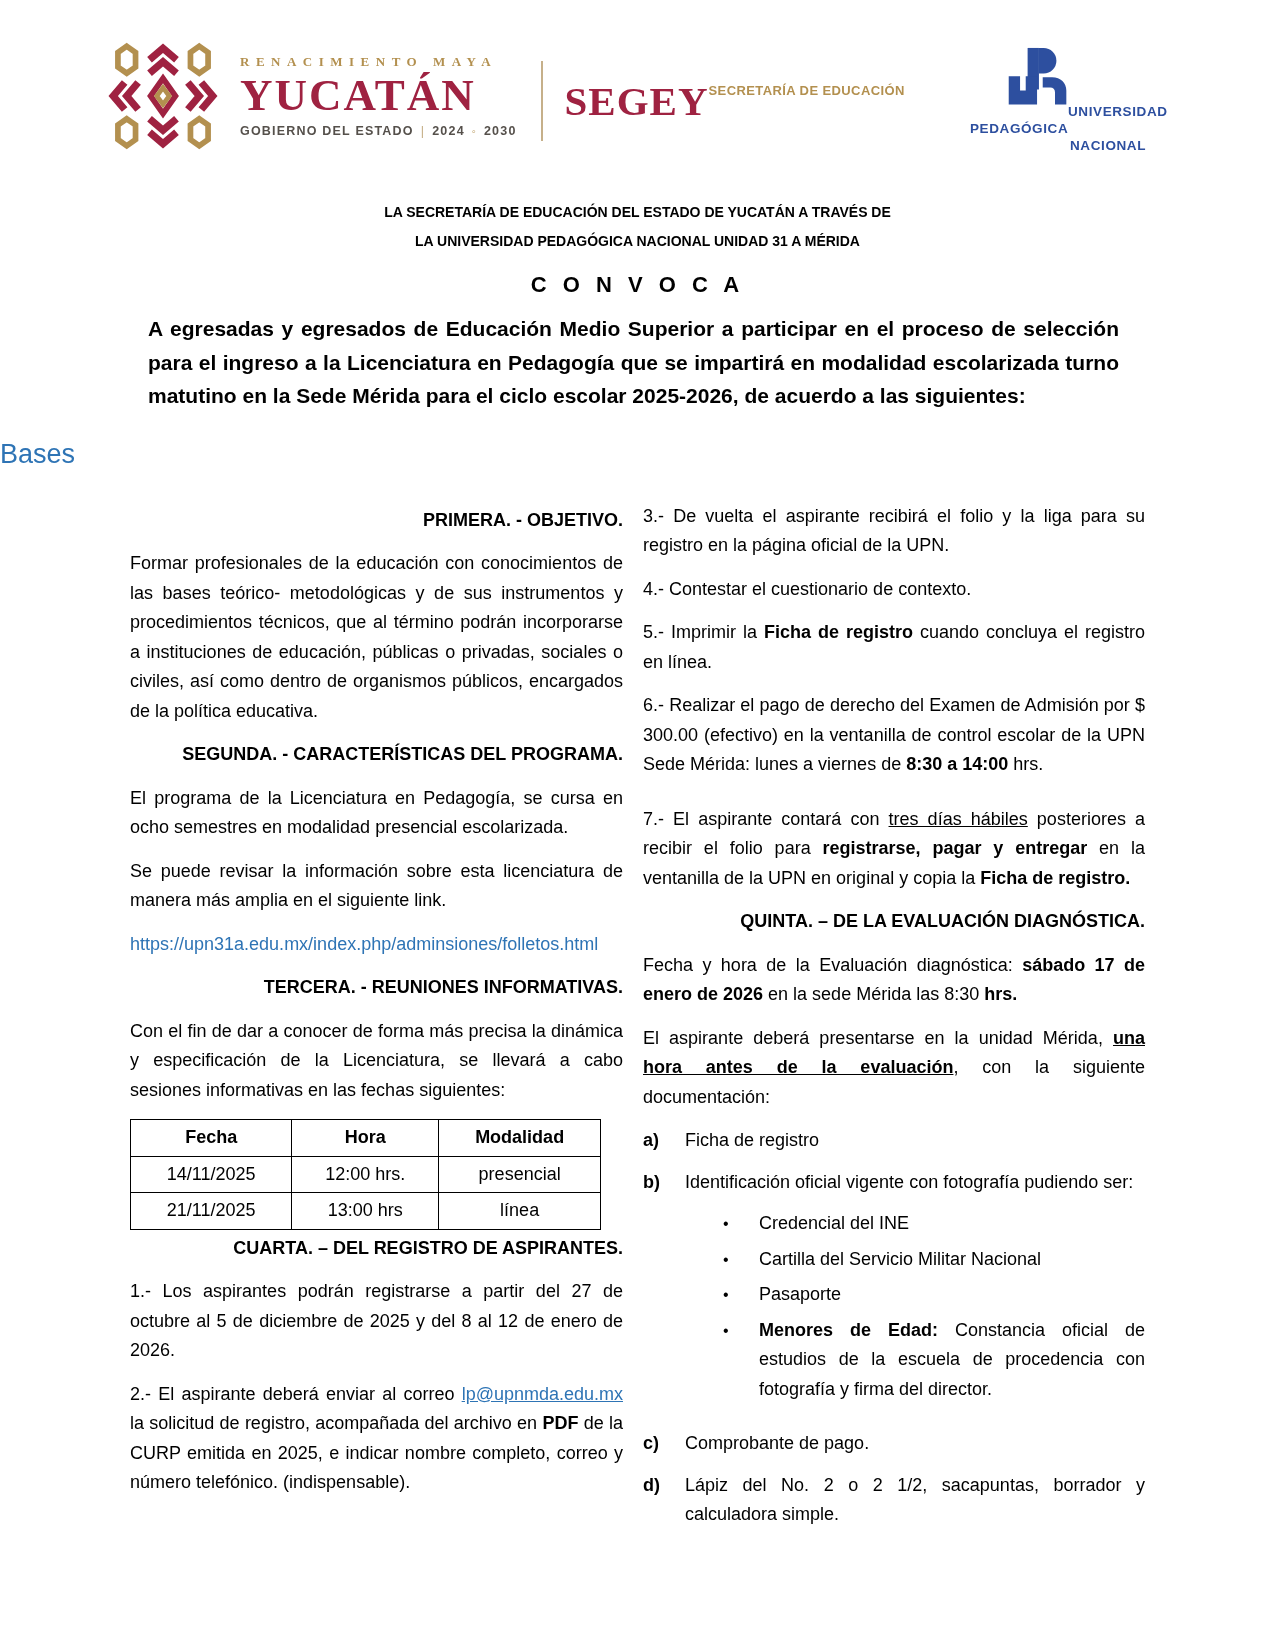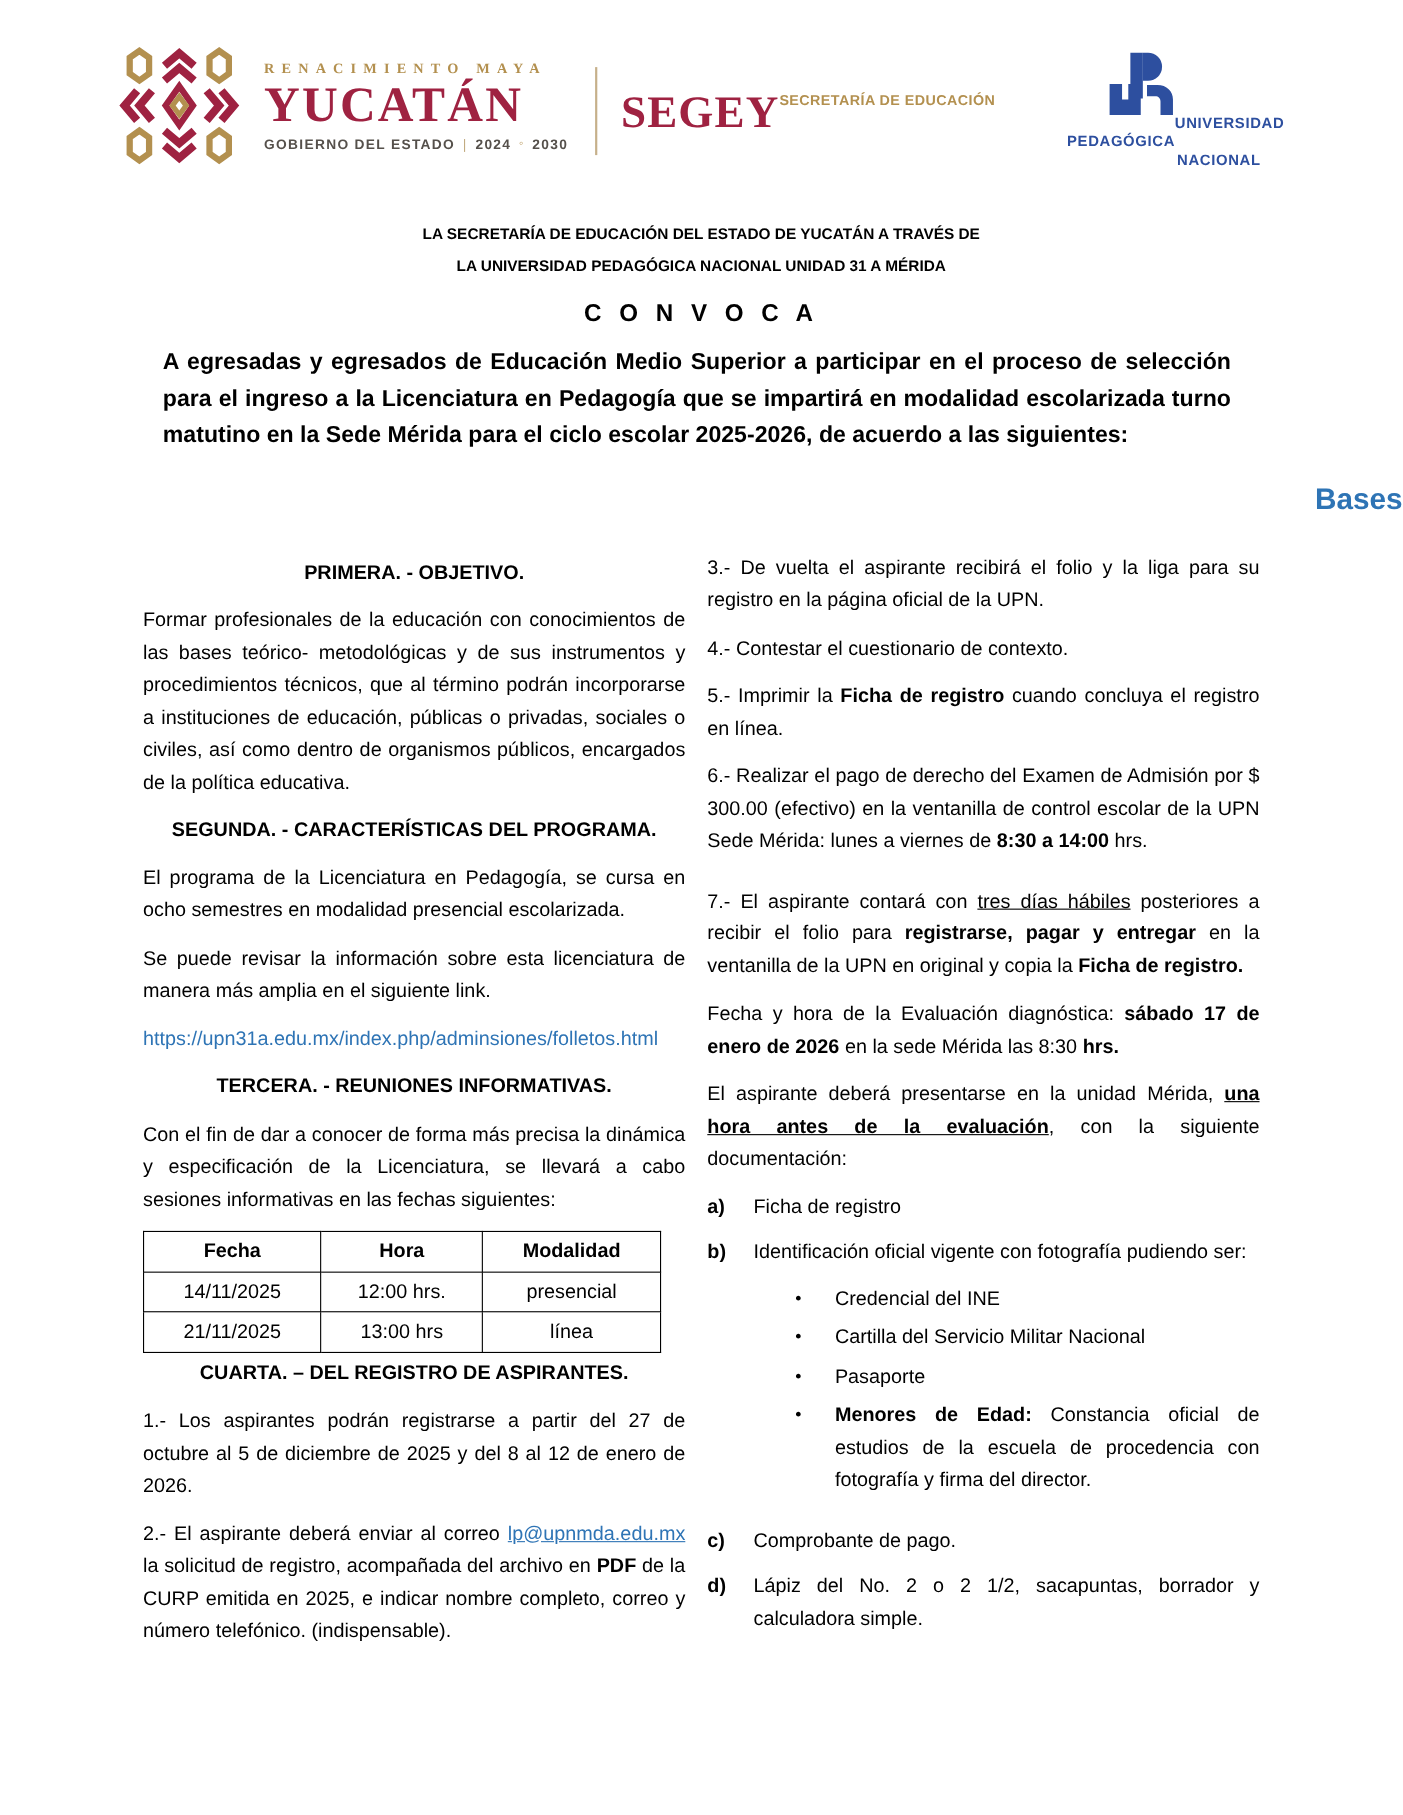--- a/index.html
+++ b/index.html
@@ -48,29 +48,29 @@
   .upn-w2{left:8px;top:75px;}
   .upn-w3{left:108px;top:92px;}
 
   
   .doc-title{margin-top:34px;text-align:center;font-weight:bold;font-size:14px;line-height:29px;}
   .convoca{margin-top:16px;text-align:center;font-weight:bold;font-size:22px;letter-spacing:5px;}
   .intro{
     margin:14px 156px 0 148px;
     font-weight:bold;font-size:21px;line-height:33.5px;text-align:justify;
   }
-  .bases{margin:26px 0 32px 0;text-align:right;color:var(--accent);font-weight:bold;font-size:27px;}
+  .bases{margin:26px 0 32px 0;text-align:left;color:var(--accent);font-weight:normal;font-size:27px;}
 
   
   .columns{
     display:grid;grid-template-columns:493px 502px;column-gap:20px;
     padding:0 130px;font-size:18px;line-height:29.5px;
   }
   .col p{text-align:justify;margin-bottom:14px;}
-  .col h3{font-size:18px;font-weight:bold;margin:4px 0 14px 0;line-height:29.5px;text-align:center;}
+  .col h3{font-size:18px;font-weight:bold;margin:4px 0 14px 0;line-height:29.5px;text-align:right;}
   .gap-top{margin-top:46px;}
   .gap-sm{margin-top:25px;}
   .b{font-weight:bold;}
   .u{text-decoration:underline;}
   .lnk{color:var(--link);}
   a.plainlink{color:var(--link);text-decoration:none;display:block;margin-bottom:14px;word-break:break-all;}
 
   
   table.sessions{
     border-collapse:collapse;width:471px;margin:6px 0 0 0;padding-left:24px;
@@ -203,20 +203,21 @@
       <p><span>2.- El aspirante deberá enviar al correo </span><span class="u lnk">lp@upnmda.edu.mx</span><span> la solicitud de registro, acompañada del archivo en </span><span class="b">PDF</span><span> de la CURP emitida en 2025, e indicar nombre completo, correo y número telefónico. (indispensable).</span></p>
     </div>
 
     <div class="col">
       <p>3.- De vuelta el aspirante recibirá el folio y la liga para su registro en la página oficial de la UPN.</p>
       <p>4.- Contestar el cuestionario de contexto.</p>
       <p><span>5.- Imprimir la </span><span class="b">Ficha de registro</span><span> cuando concluya el registro en línea.</span></p>
       <p><span>6.- Realizar el pago de derecho del Examen de Admisión por $ 300.00 (efectivo) en la ventanilla de control escolar de la UPN Sede Mérida: lunes a viernes de </span><span class="b">8:30 a 14:00</span><span> hrs.</span></p>
       <p class="gap-sm"><span>7.- El aspirante contará con </span><span class="u">tres días hábiles</span><span> posteriores a recibir el folio para </span><span class="b">registrarse, pagar y entregar</span><span> en la ventanilla de la UPN en original y copia la </span><span class="b">Ficha de registro.</span></p>
 
+      <h3>QUINTA. – DE LA EVALUACIÓN DIAGNÓSTICA.</h3>
       <p><span>Fecha y hora de la Evaluación diagnóstica: </span><span class="b">sábado 17 de enero de 2026</span><span> en la sede Mérida las 8:30 </span><span class="b">hrs.</span></p>
       <p><span>El aspirante deberá presentarse en la unidad Mérida, </span><span class="b u">una hora antes de la evaluación</span><span>, con la siguiente documentación:</span></p>
 
       <div class="doc-item">
         <span class="lbl">a)</span>
         <span class="itxt">Ficha de registro</span>
       </div>
       <div class="doc-item">
         <span class="lbl">b)</span>
         <span class="itxt">Identificación oficial vigente con fotografía pudiendo ser:</span>

